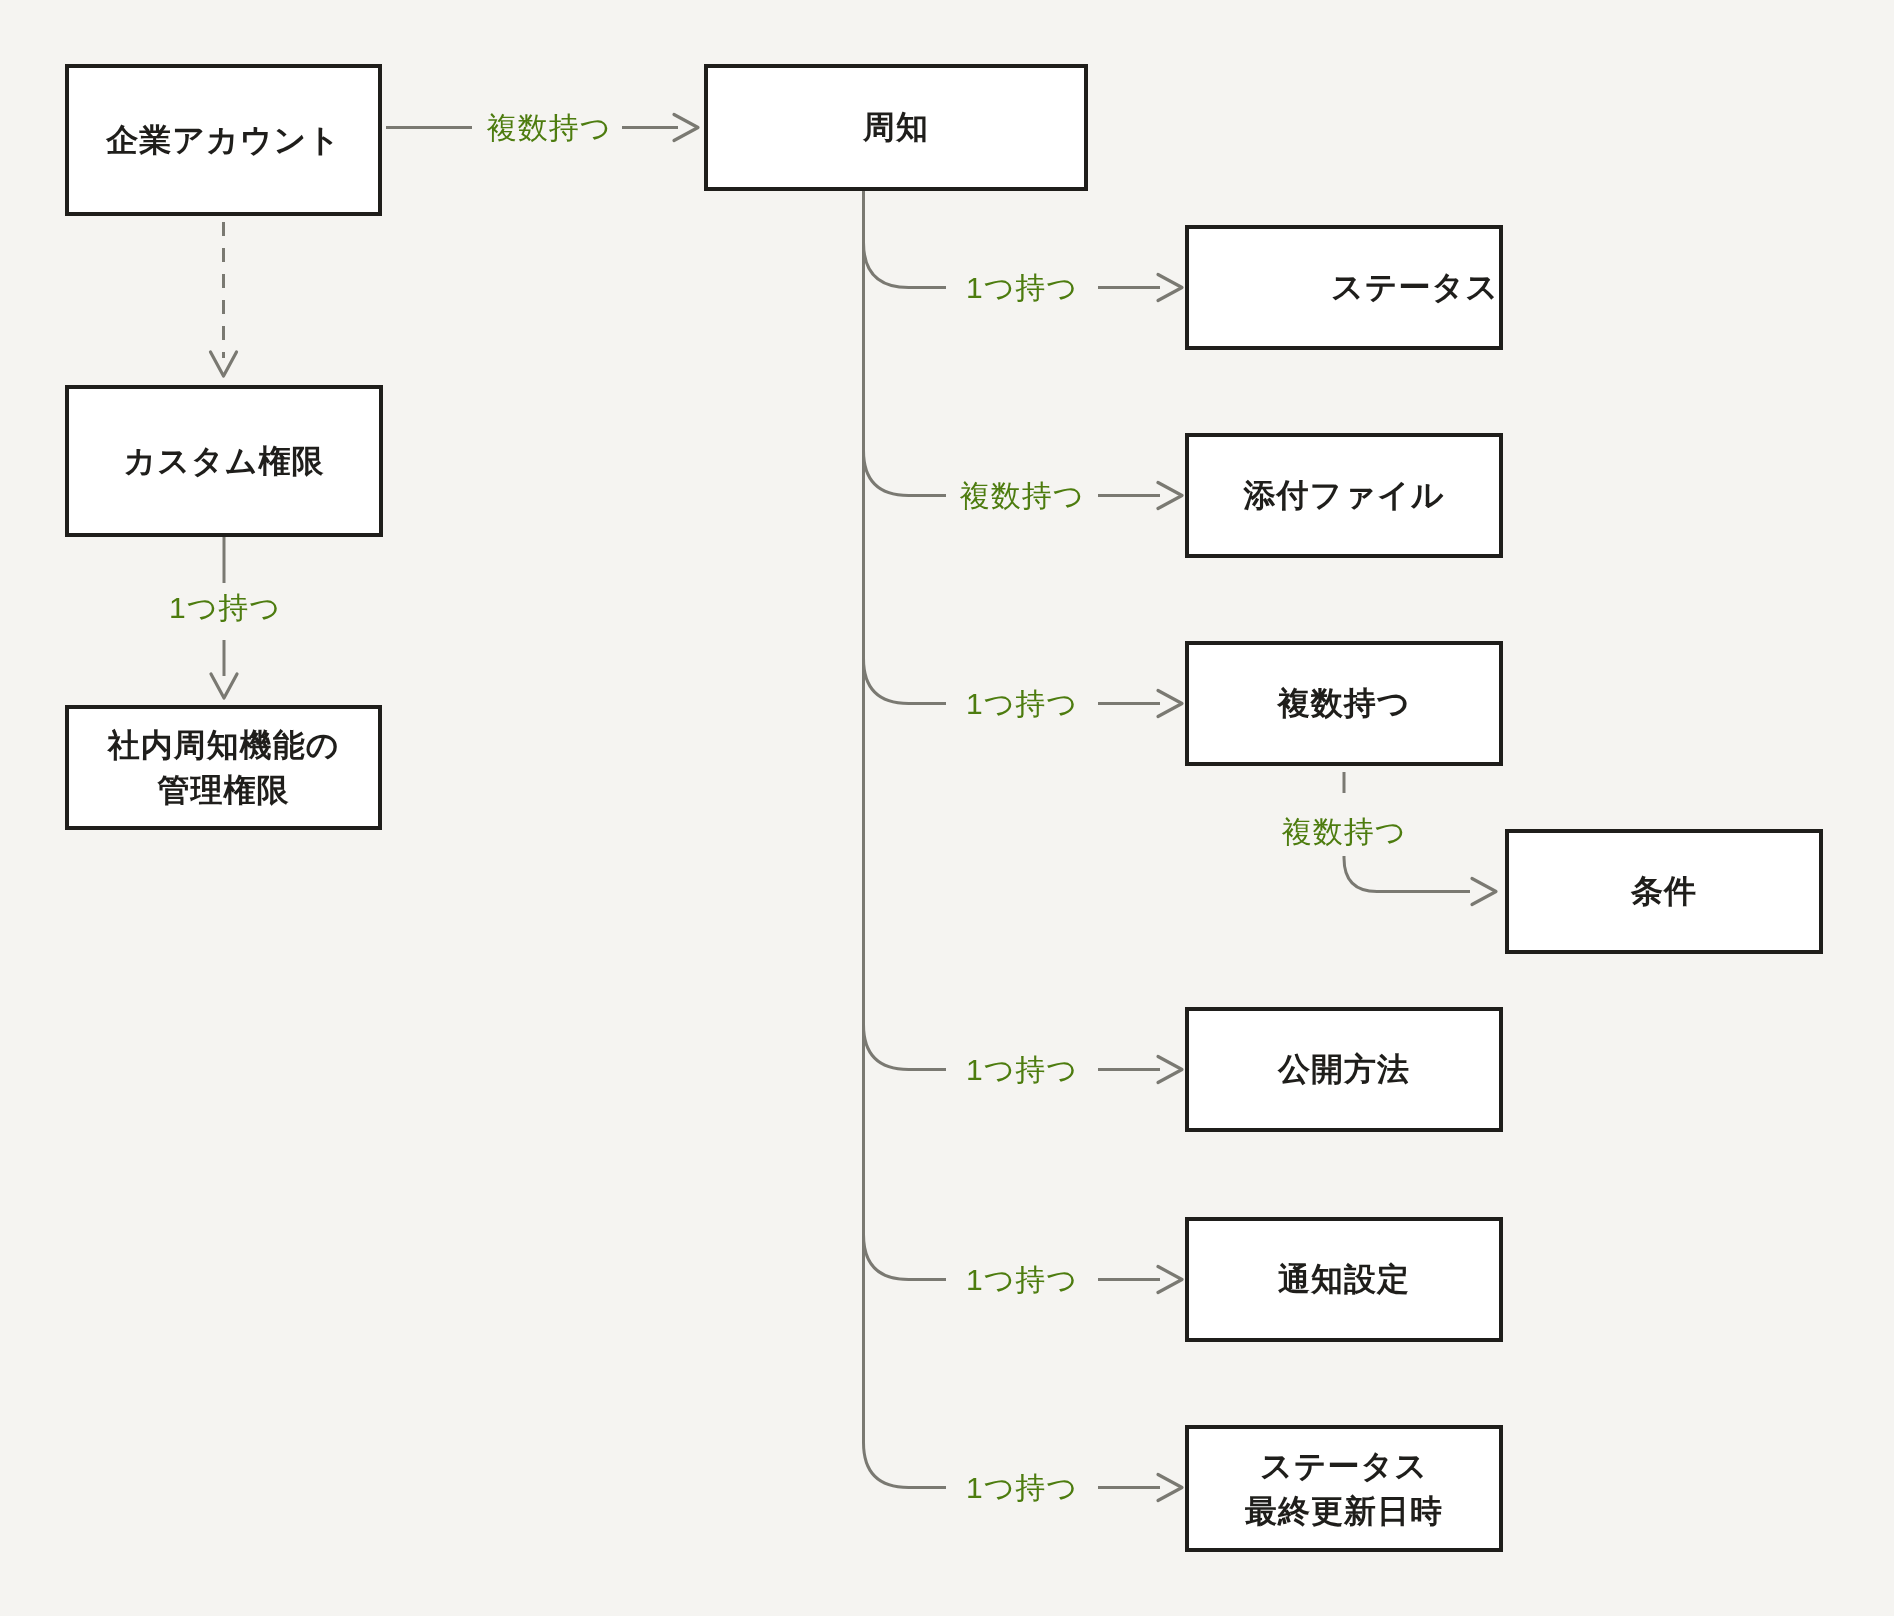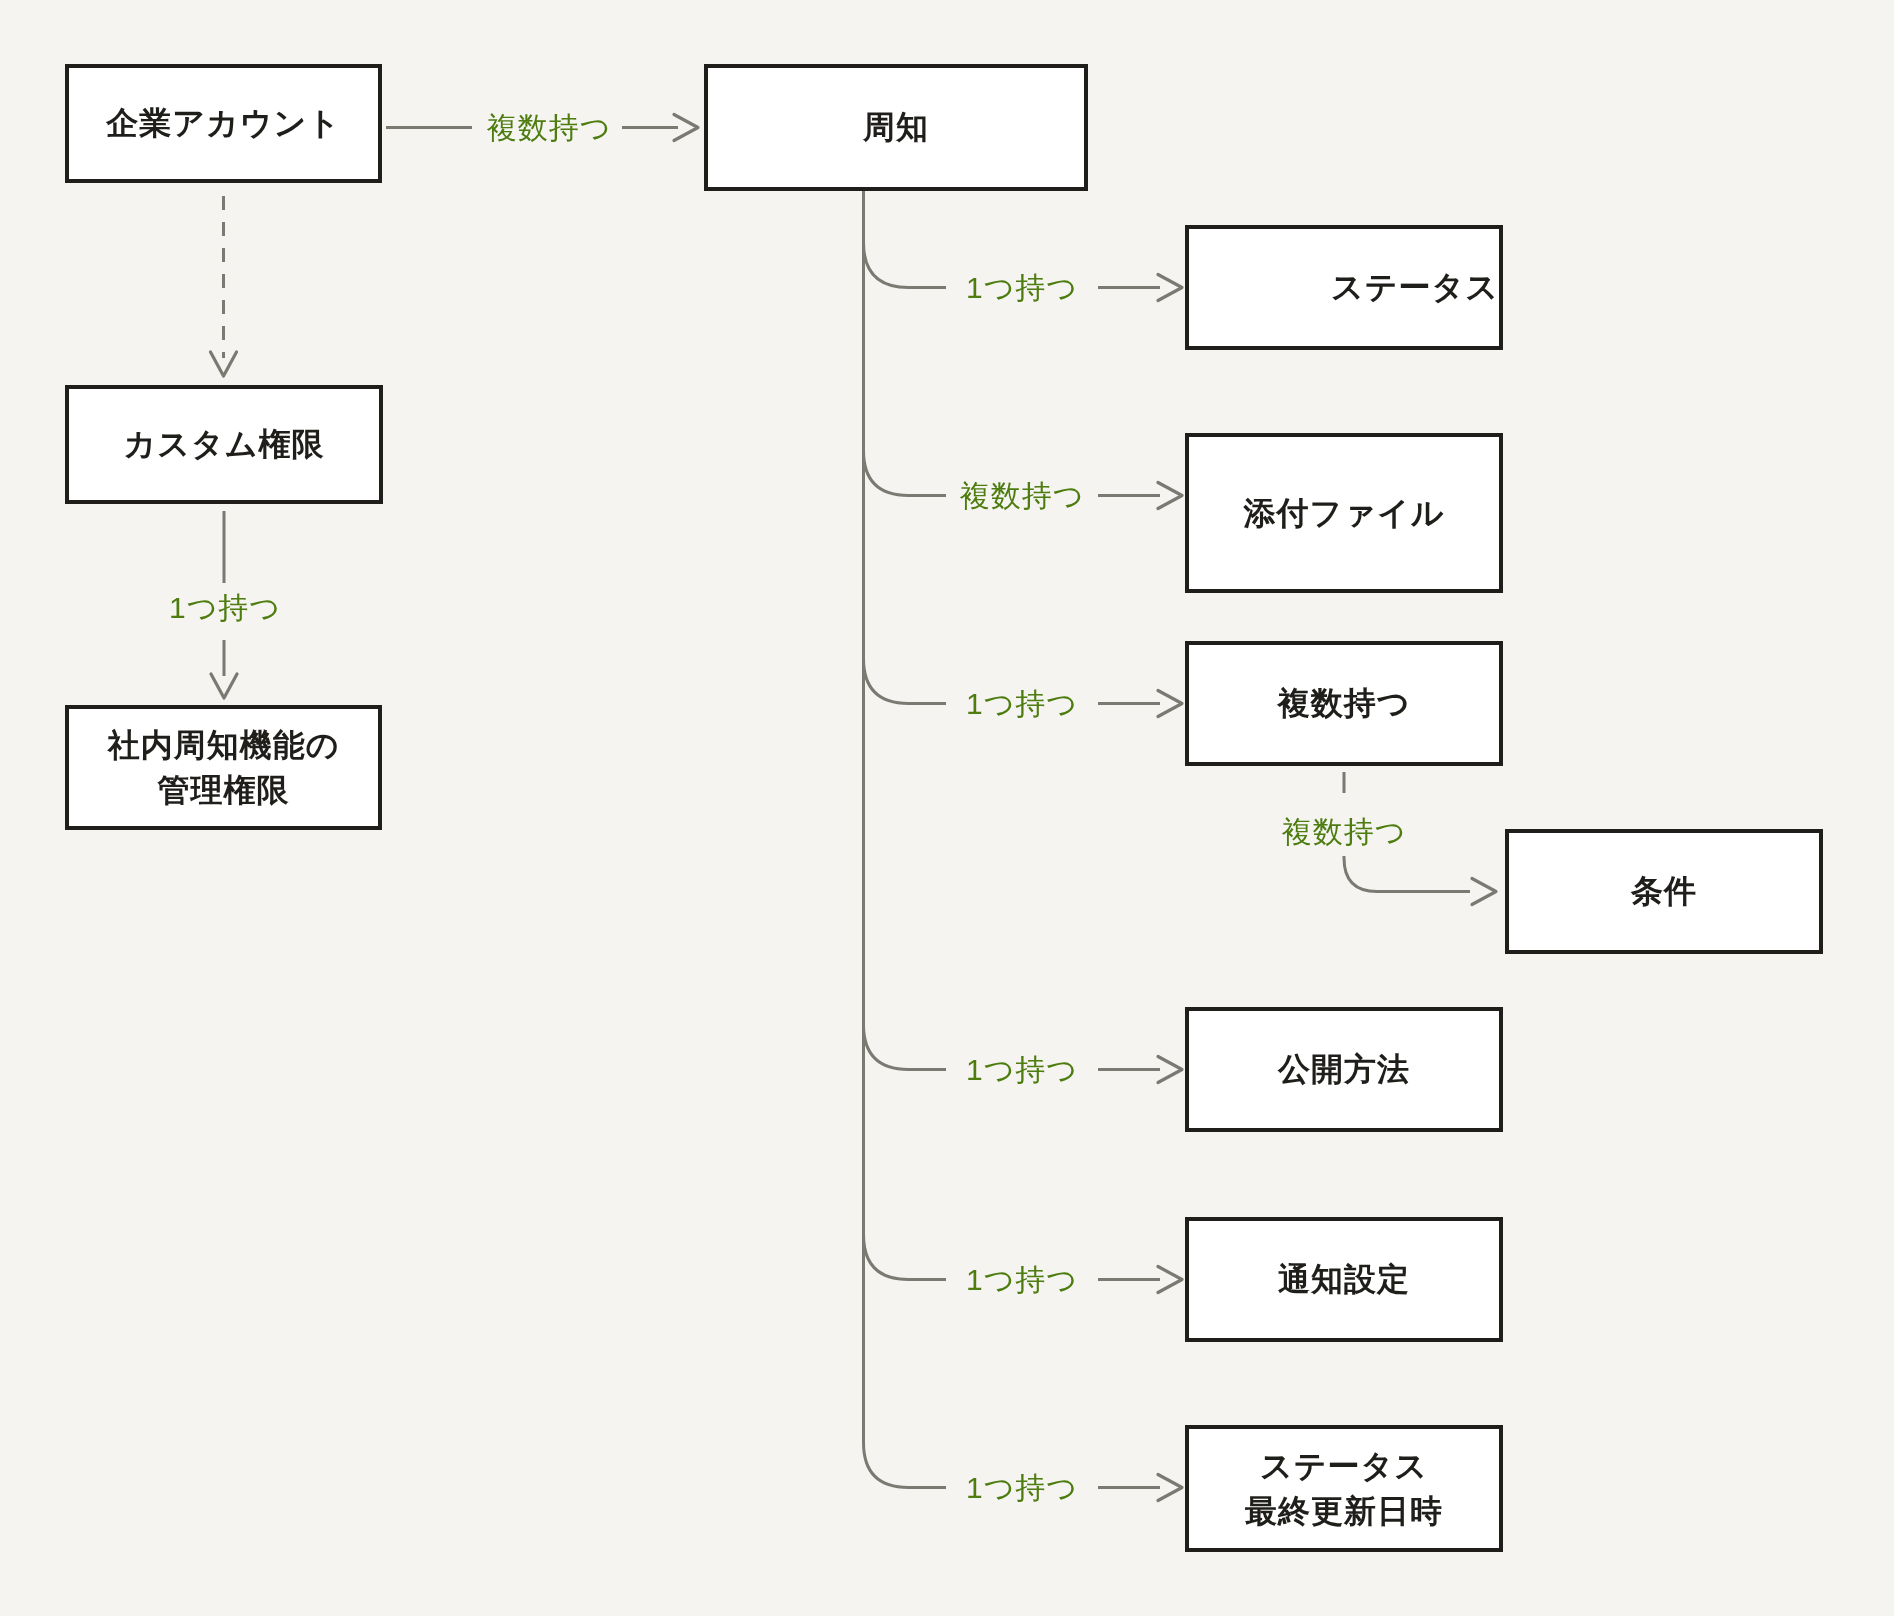--- a/index.html
+++ b/index.html
@@ -31,21 +31,21 @@
     stroke-linejoin: round;
     stroke-linecap: round;
     stroke-width: 3.2;
   }
   .edges path.dashed {
     stroke-dasharray: 14 12;
   }
   .node {
     position: absolute;
     width: 318px;
-    height: 119px;
+    height: 152px;
     box-sizing: border-box;
     background: #ffffff;
     border: 4px solid #1f1e1b;
     display: flex;
     flex-direction: column;
     align-items: center;
     justify-content: center;
     text-align: center;
     font-weight: 700;
     font-size: 32px;
@@ -135,21 +135,21 @@
 
   <div class="node" style="left:65px; top:705px; width:317px; height:125px;">
     <span>社内周知機能の</span>
     <span>管理権限</span>
   </div>
 
   <div class="node" style="left:1185px; top:225px; height:125px;align-items:flex-end;">
     <span>ステータス</span>
   </div>
 
-  <div class="node" style="left:1185px; top:433px; height:160px;">
+  <div class="node" style="left:1185px; top:433px; height:125px;">
     <span>添付ファイル</span>
   </div>
 
   <div class="node" style="left:1185px; top:641px; height:125px;">
     <span>複数持つ</span>
   </div>
 
   <div class="node" style="left:1505px; top:829px; height:125px;">
     <span>条件</span>
   </div>

